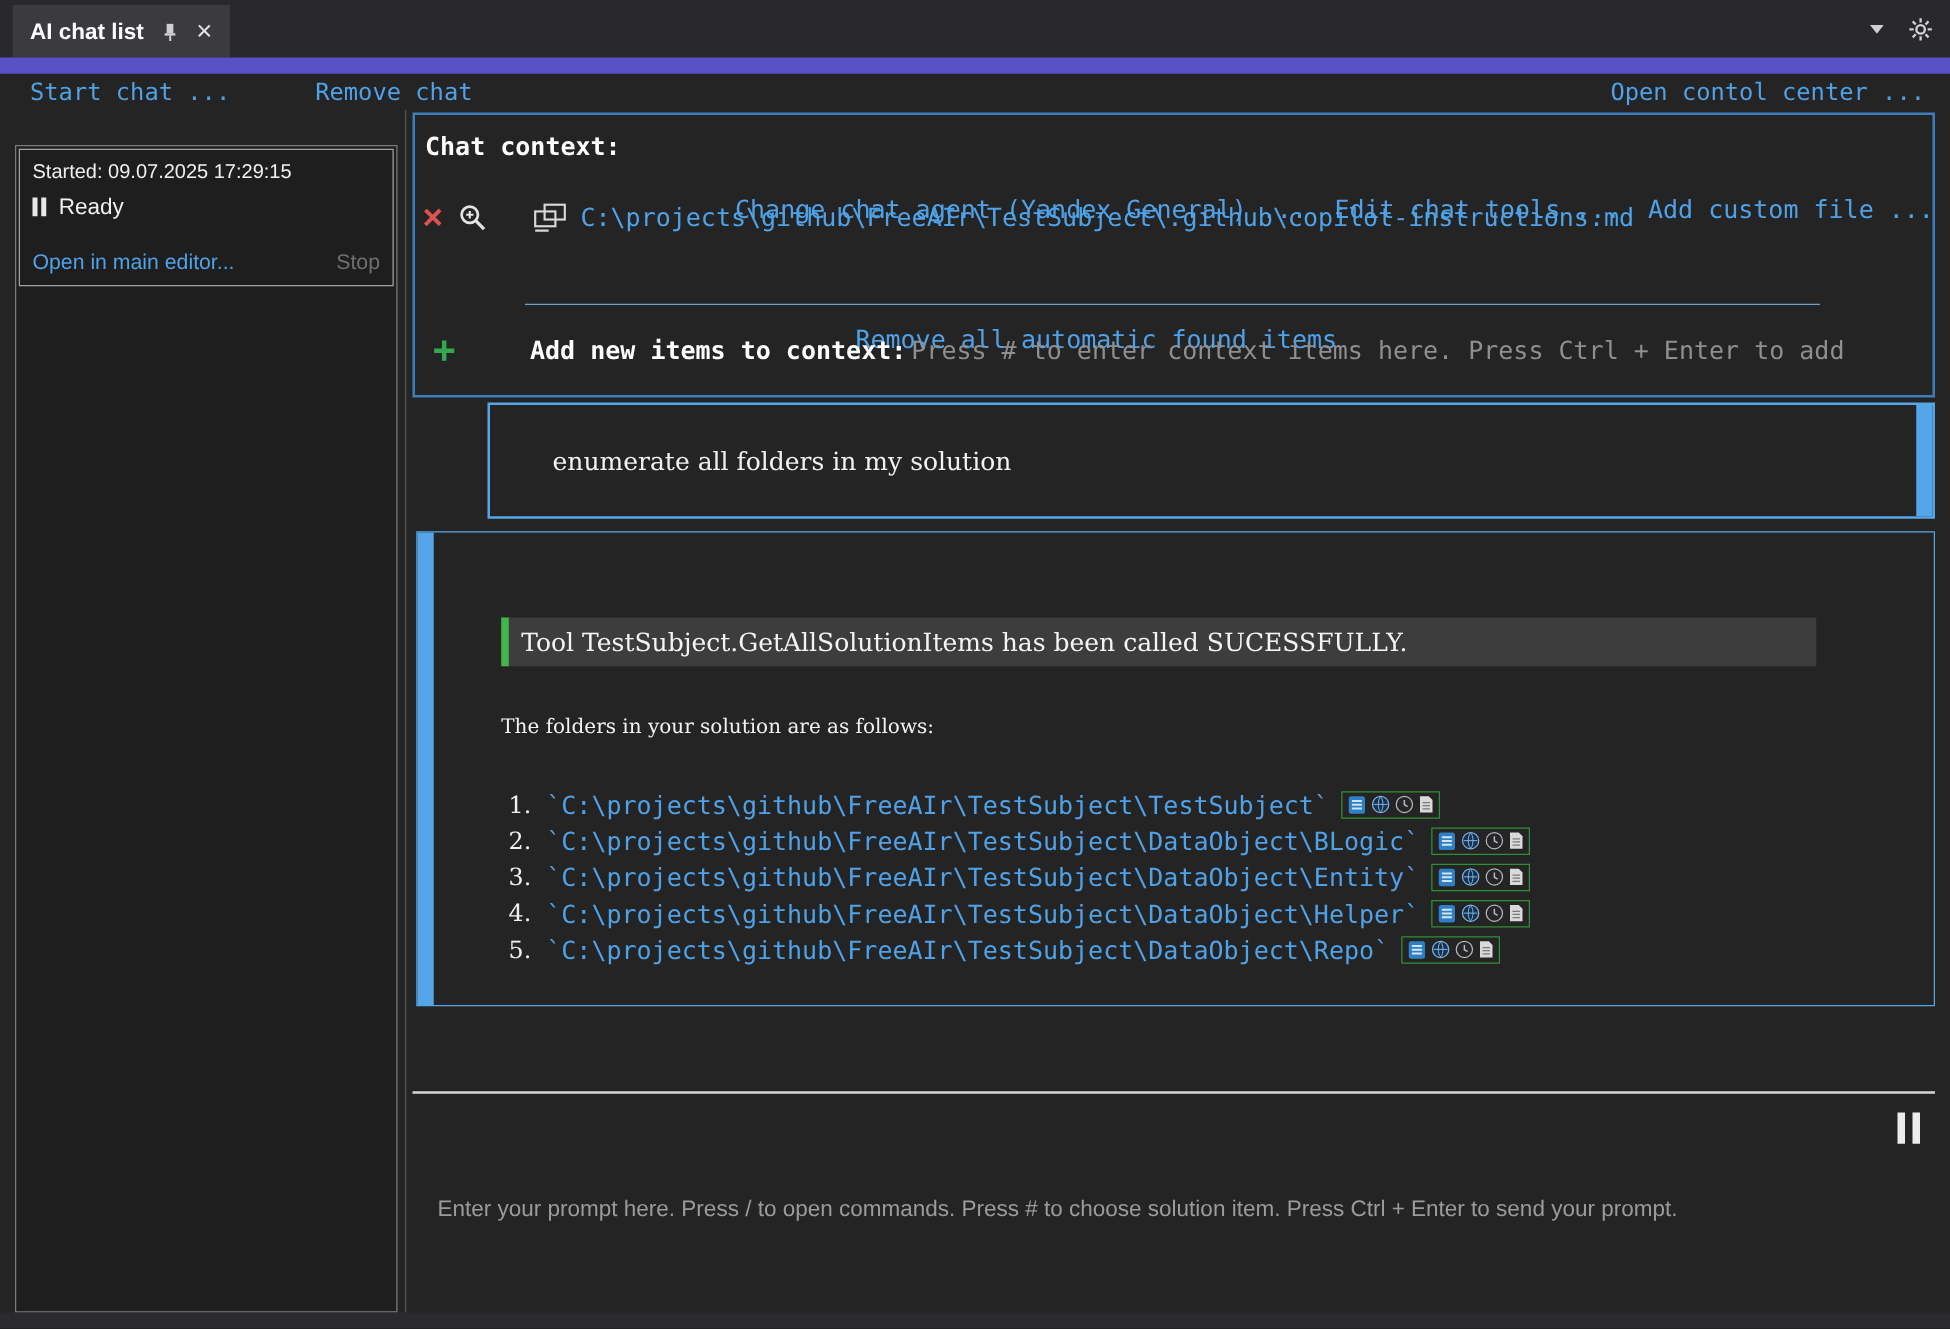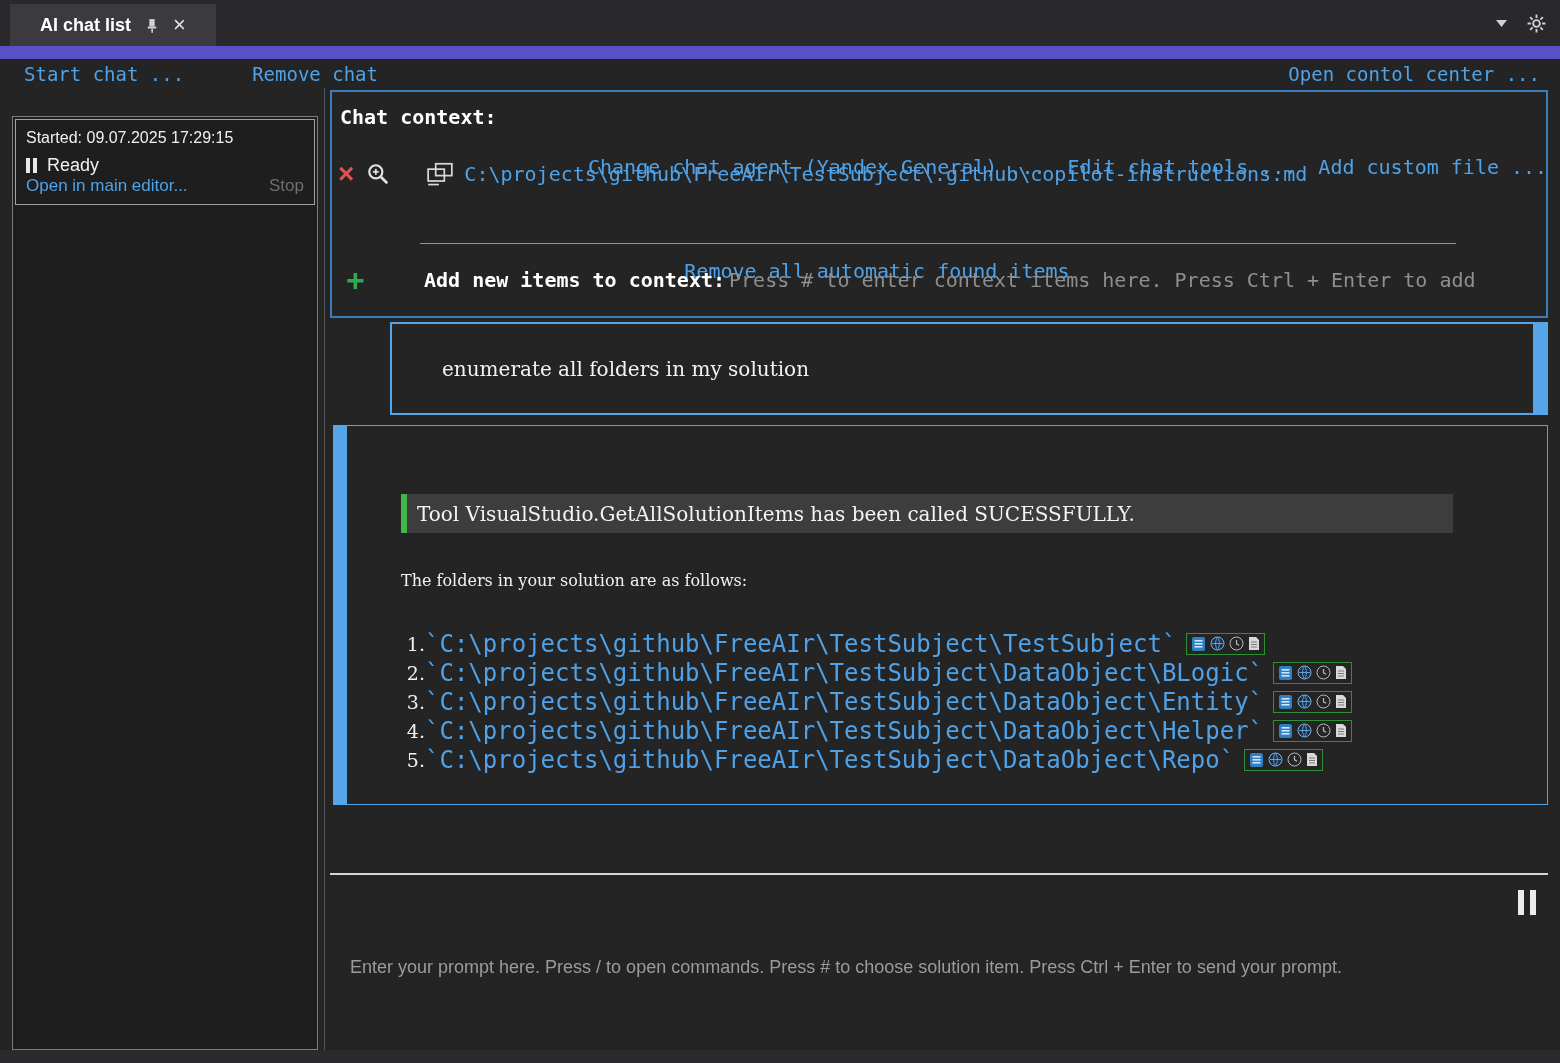--- a/index.html
+++ b/index.html
@@ -4,42 +4,42 @@
 <style>
   html,body{margin:0;padding:0;background:#151515;}
   .screen{position:relative;width:1560px;height:1063px;background:#242425;overflow:hidden;
           font-family:"Liberation Sans",sans-serif;}
   .mono{font-family:"DejaVu Sans Mono",monospace;white-space:pre;}
   .serif{font-family:"DejaVu Serif",serif;}
 
   
   .titlebar{position:absolute;left:0;top:0;right:0;height:46px;background:#29292c;}
   .tab{position:absolute;left:10px;top:4px;height:42px;background:#3a3a3f;display:flex;
-       align-items:center;padding:0 30px;gap:14px;}
+       align-items:center;padding:0 14px;gap:14px;}
   .tab-title{font-weight:bold;font-size:18px;color:#ffffff;}
   .tab-close{font-size:22px;color:#e2e2e2;line-height:1;cursor:default;}
   .titlebar-right{position:absolute;right:14px;top:14px;display:flex;gap:20px;align-items:center;}
 
   
   .purple-strip{position:absolute;left:0;top:46px;right:0;height:13px;background:var(--accent-purple,#5751c5);}
 
   
   .toolbar{position:absolute;left:0;top:59px;right:0;height:29px;display:flex;align-items:center;
            font-family:"DejaVu Sans Mono",monospace;font-size:19px;color:var(--link-blue,#4fa2e8);gap:48px;}
   .tb-link{white-space:pre;cursor:default;}
   .tb-start{margin-left:24px;}
   .tb-remove{margin-left:20px;}
   .tb-control{margin-left:auto;margin-right:20px;}
 
   
   .sidebar{position:absolute;left:12px;top:116px;width:306px;bottom:13px;border:1px solid #7c7c7c;
            background:#1e1e1f;box-sizing:border-box;}
   .chat-item{margin:2px;border:1px solid #a2a2a2;padding:9px 10px 8px;box-sizing:border-box;}
   .chat-started{font-size:16px;color:#f0f0f0;margin-bottom:8px;}
-  .chat-status-row{display:flex;align-items:center;gap:10px;margin-bottom:0;}
+  .chat-status-row{display:flex;align-items:center;gap:10px;margin-bottom:24px;}
   .pause-sm{display:inline-flex;gap:3px;}
   .pause-sm i{display:block;width:4px;height:15px;background:#e8e8e8;}
   .chat-status{font-size:18px;color:#f0f0f0;}
   .chat-links{display:flex;justify-content:space-between;align-items:center;}
   .chat-open{font-size:17px;color:var(--link-blue,#4fa2e8);}
   .chat-stop{font-size:17px;color:#6f6f6f;}
 
   .vline{position:absolute;left:324px;top:88px;bottom:13px;width:1px;background:#555557;}
 
   
@@ -72,21 +72,21 @@
   .ai-msg{position:absolute;left:333px;top:425px;width:1215px;height:380px;border:1px solid var(--bar-blue,#55a6e8);
           box-sizing:border-box;}
   .ai-msg-bar{position:absolute;left:0;top:0;bottom:0;width:13px;background:var(--bar-blue,#55a6e8);}
   .tool-status{position:absolute;left:67px;top:68px;width:1052px;height:39px;background:#3d3d3d;
                border-left:6px solid #41b64c;box-sizing:border-box;display:flex;align-items:center;
                padding-left:10px;font-size:20px;color:#f4f4f4;}
   .ai-intro{position:absolute;left:67px;top:145px;font-size:16px;color:#f2f2f2;}
   .folder-list{position:absolute;left:67px;top:203px;display:flex;flex-direction:column;}
   .folder-row{display:flex;align-items:center;height:29px;}
   .f-num{width:24px;text-align:right;font-size:19px;color:#f0f0f0;font-family:"DejaVu Serif",serif;}
-  .f-path{margin-left:0;font-size:24px;color:var(--link-blue,#4fa2e8);}
+  .f-path{margin-left:12px;font-size:20px;color:var(--link-blue,#4fa2e8);}
   .icon-group{margin-left:10px;display:inline-flex;align-items:center;gap:4px;border:1px solid #2f8f35;
               padding:2px 4px;}
   .icon-group .ic{display:flex;}
 
   
   .hdivider{position:absolute;left:330px;top:873px;width:1218px;height:2px;background:#d6d6d6;}
   .pause-btn{position:absolute;left:1518px;top:890px;display:flex;gap:6px;cursor:default;}
   .pause-btn i{display:block;width:6px;height:25px;background:#ececec;}
   .prompt-input{position:absolute;left:348px;top:944px;width:1185px;height:44px;background:transparent;
                 border:none;outline:none;font-family:"Liberation Sans",sans-serif;font-size:18px;color:#d6d6d6;}
@@ -193,21 +193,21 @@
     </div>
   </div>
 
   <div class="user-msg">
     <div class="user-msg-text serif">enumerate all folders in my solution</div>
     <div class="user-msg-bar"></div>
   </div>
 
   <div class="ai-msg">
     <div class="ai-msg-bar"></div>
-    <div class="tool-status serif">Tool VisualStudio.GetAllSolutionItems has been called SUCESSFULLY.</div>
+    <div class="tool-status serif">Tool TestSubject.GetAllSolutionItems has been called SUCESSFULLY.</div>
     <div class="ai-intro serif">The folders in your solution are as follows:</div>
 
     <div class="folder-list">
 
       <div class="folder-row">
         <span class="f-num">1.</span>
         <span class="f-path mono">`C:\projects\github\FreeAIr\TestSubject\TestSubject`</span>
         <span class="icon-group">
           <span class="ic">
               <svg width="15" height="16" viewBox="0 0 15 16">

